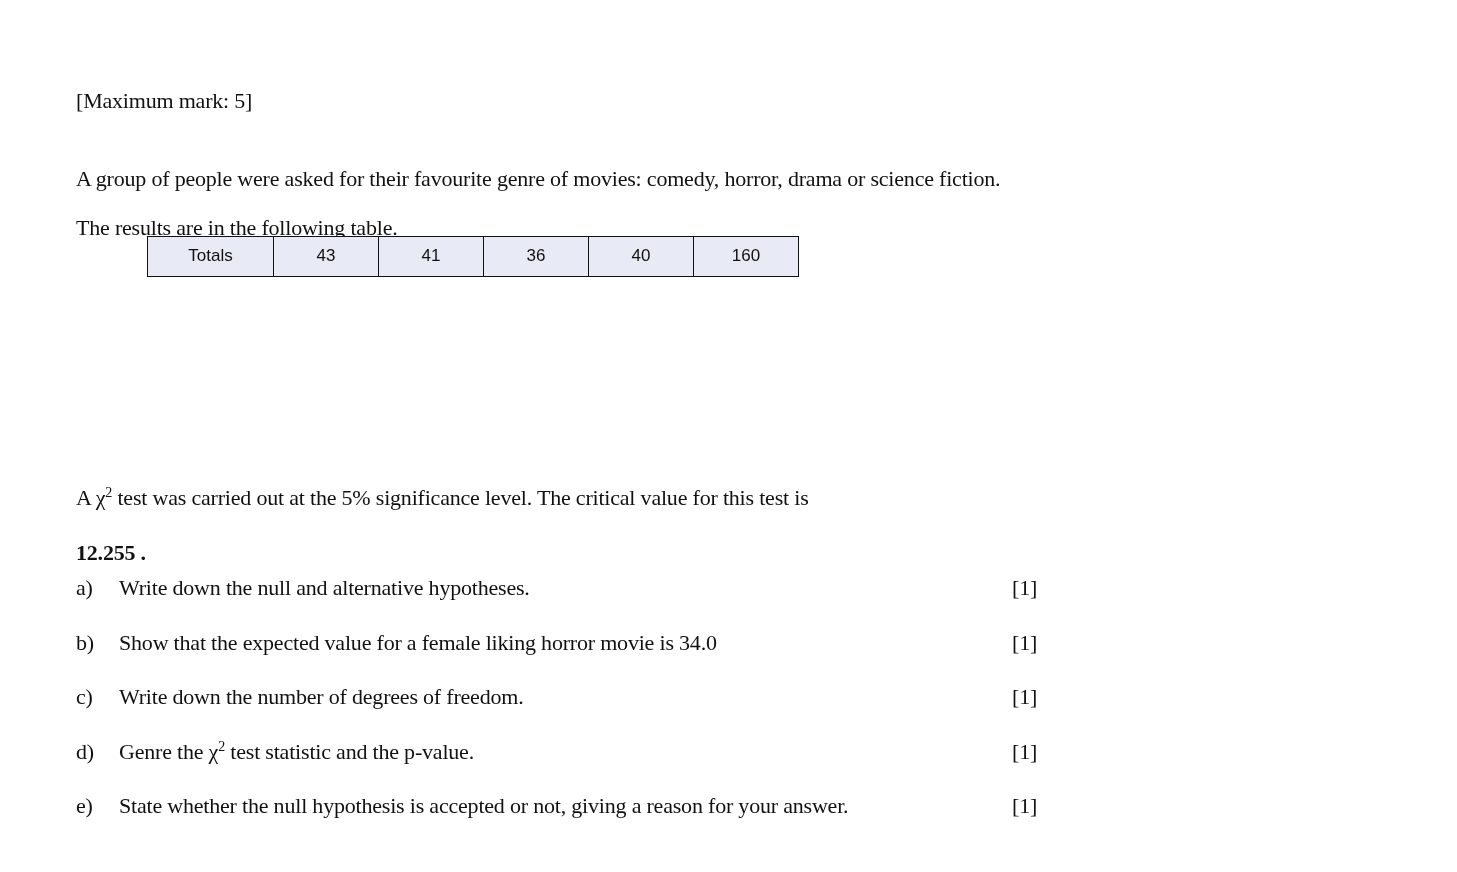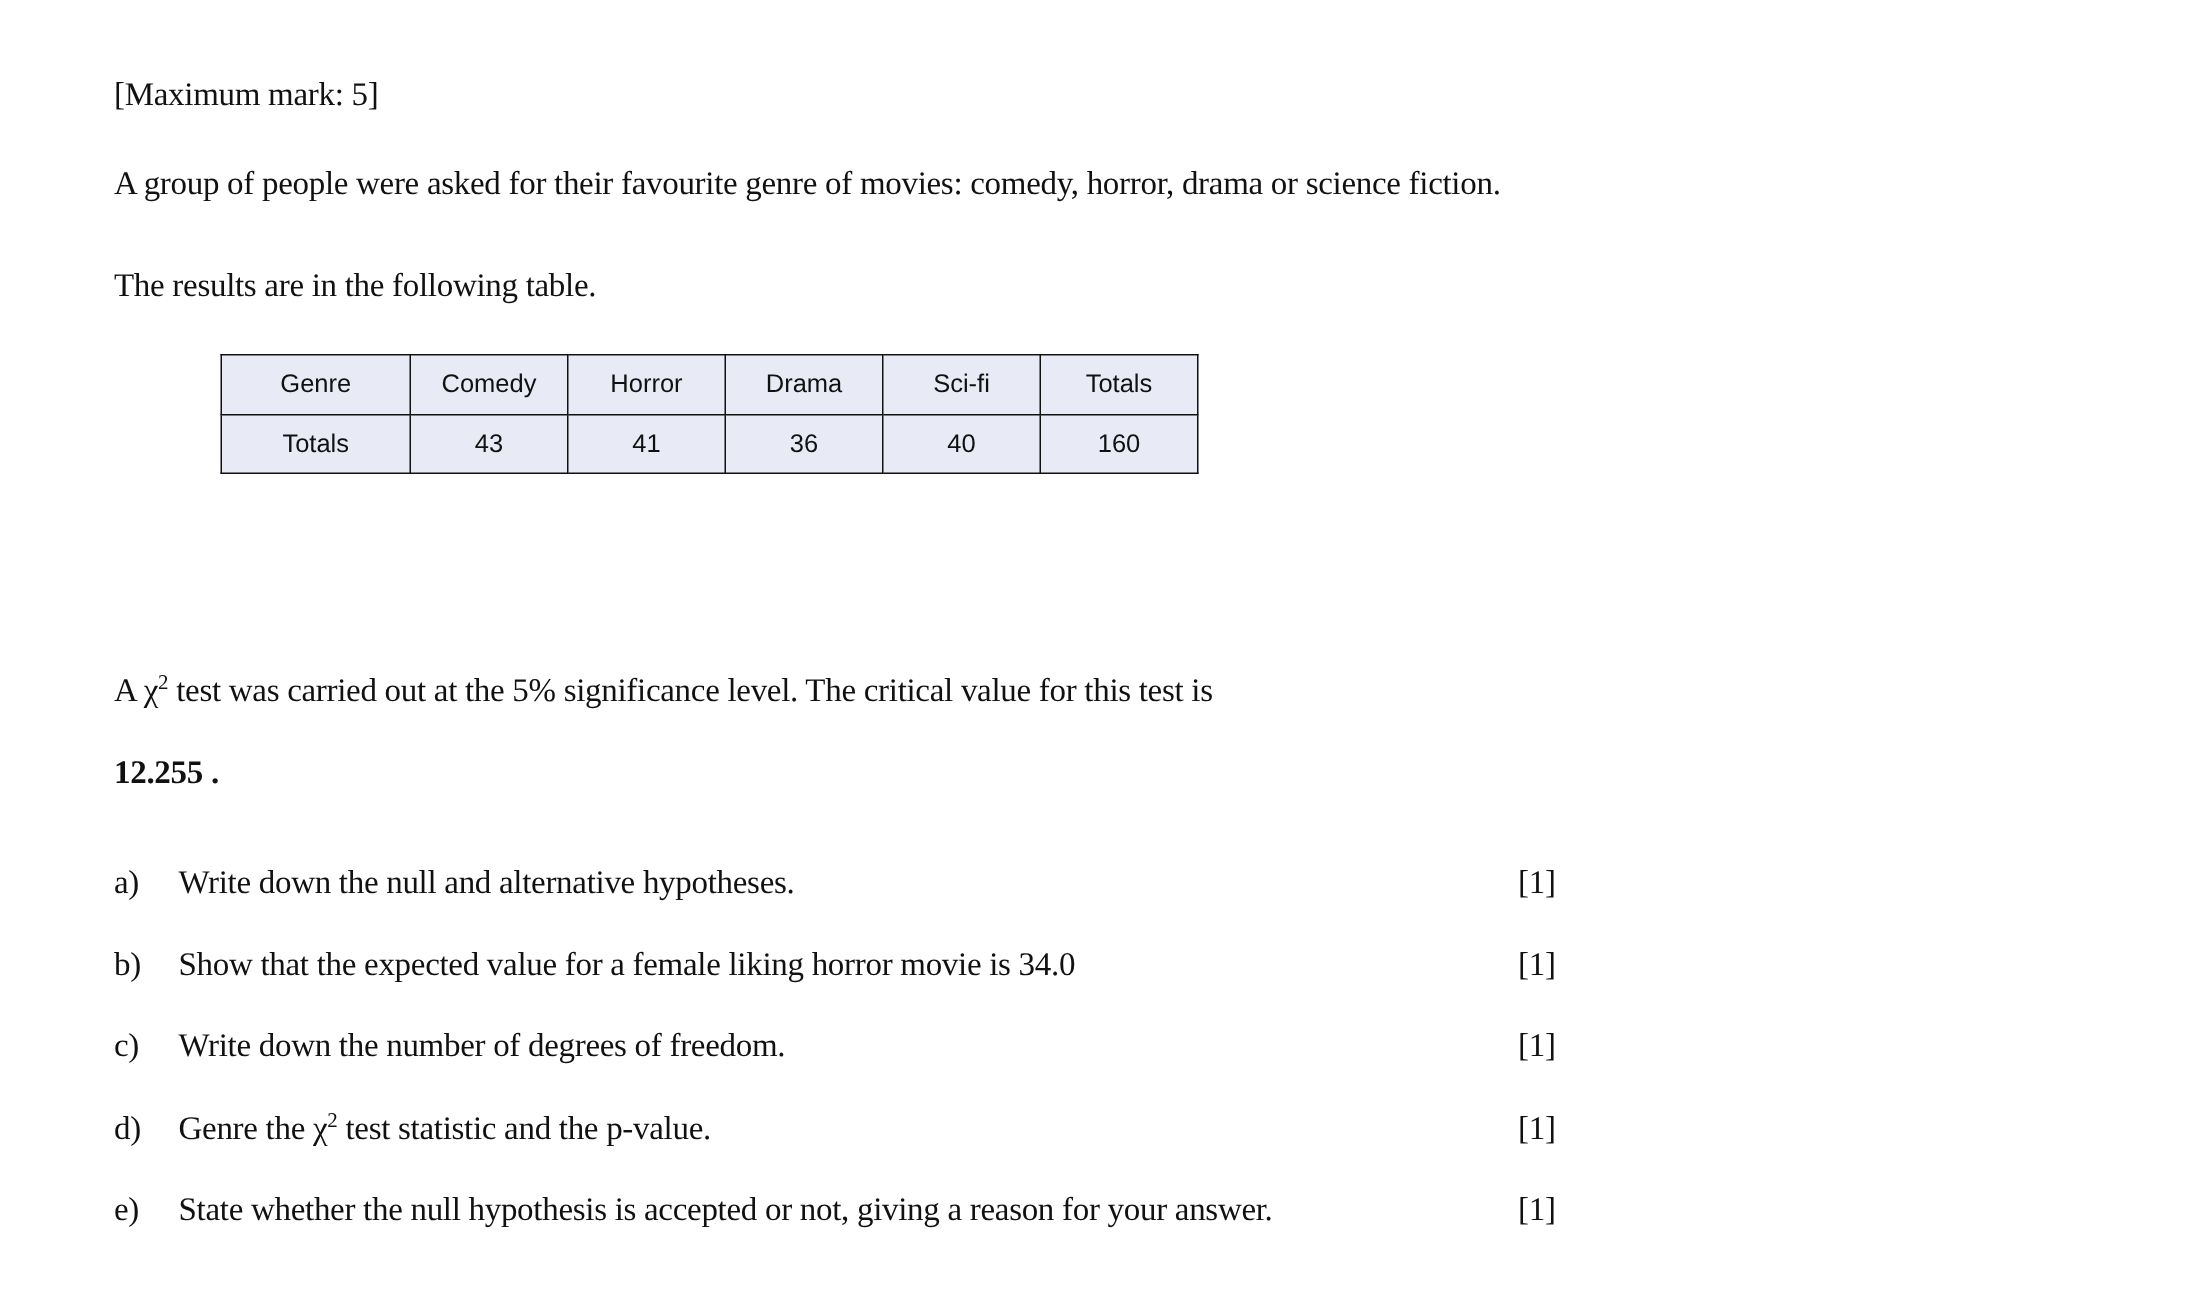--- a/index.html
+++ b/index.html
@@ -5,20 +5,21 @@
     html, body { margin: 0; padding: 0; background: #ffffff; }
     body {
       width: 1457px; height: 872px; position: relative; overflow: hidden;
       font-family: "Liberation Serif", "DejaVu Serif", serif;
       color: #111111;
     }
     .line {
       position: absolute; left: 76px;
       font-size: 22px; letter-spacing: -0.2px;
       white-space: nowrap;
+      margin-top: 38px;
     }
     sup { font-size: 14px; vertical-align: 8px; line-height: 0; }
     table.data {
       position: absolute; left: 147px; top: 236px;
       border-collapse: collapse;
       font-family: "Liberation Sans", "DejaVu Sans", sans-serif;
       font-size: 17px; color: #111;
     }
     table.data td {
       border: 1.5px solid #111;
@@ -33,33 +34,25 @@
       white-space: nowrap; width: 970px;
     }
     .q .lbl { position: absolute; left: 0; }
     .q .txt { position: absolute; left: 43px; }
     .q .mark { position: absolute; left: 936px; }
   </style>
 </head>
 <body>
 
 <div class="line" style="top:50px;">[Maximum mark: 5]</div>
-<div class="line" style="top:109px;font-family:Liberation Serif, serif;">A group of people were asked for their favourite genre of movies: comedy, horror, drama or science fiction.</div>
+<div class="line" style="top:128px;font-family:Liberation Serif, serif;">A group of people were asked for their favourite genre of movies: comedy, horror, drama or science fiction.</div>
 <div class="line" style="top:177px;">The results are in the following table.</div>
 
 <table class="data">
   <tbody>
-      <tr>
-    <td class="c0">Genre</td>
-    <td class="cn">Comedy</td>
-    <td class="cn">Horror</td>
-    <td class="cn">Drama</td>
-    <td class="cn">Sci-fi</td>
-    <td class="cn">Totals</td>
-  </tr>
   <tr>
     <td class="c0">Totals</td>
     <td class="cn">43</td>
     <td class="cn">41</td>
     <td class="cn">36</td>
     <td class="cn">40</td>
     <td class="cn">160</td>
   </tr>
 </tbody>
   </table>

